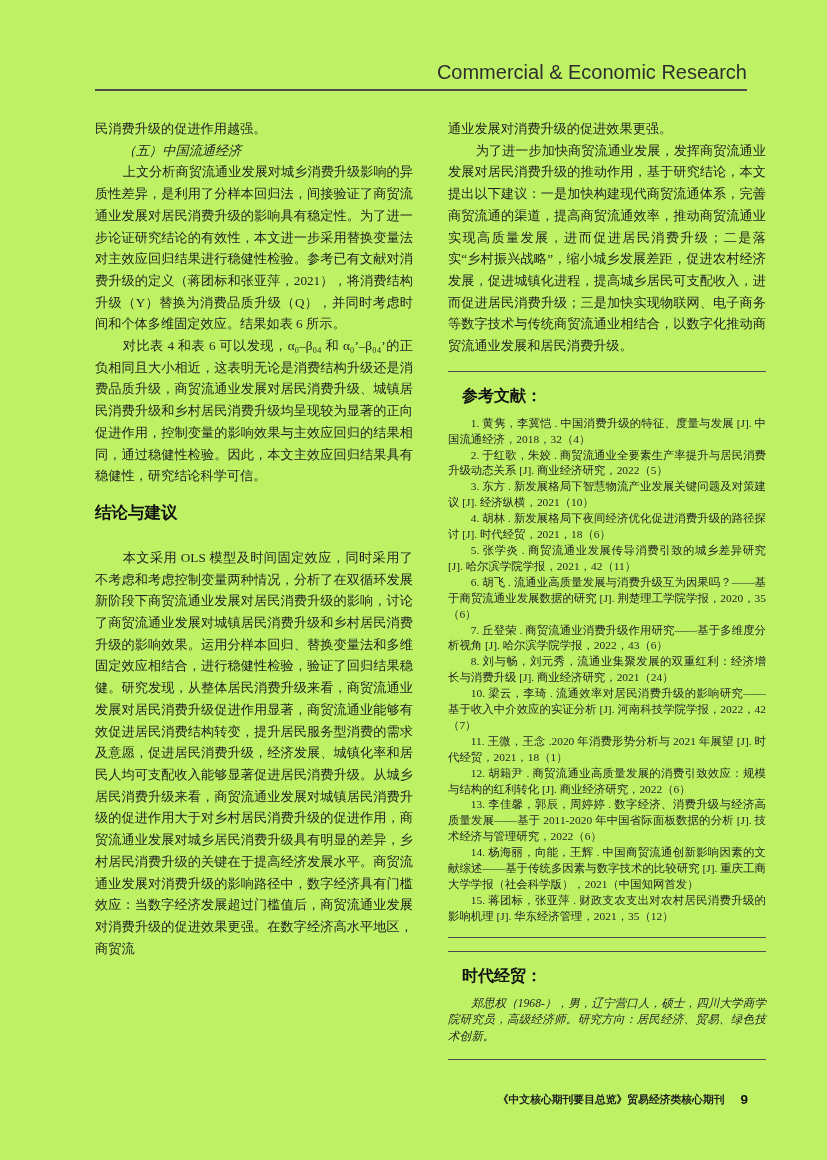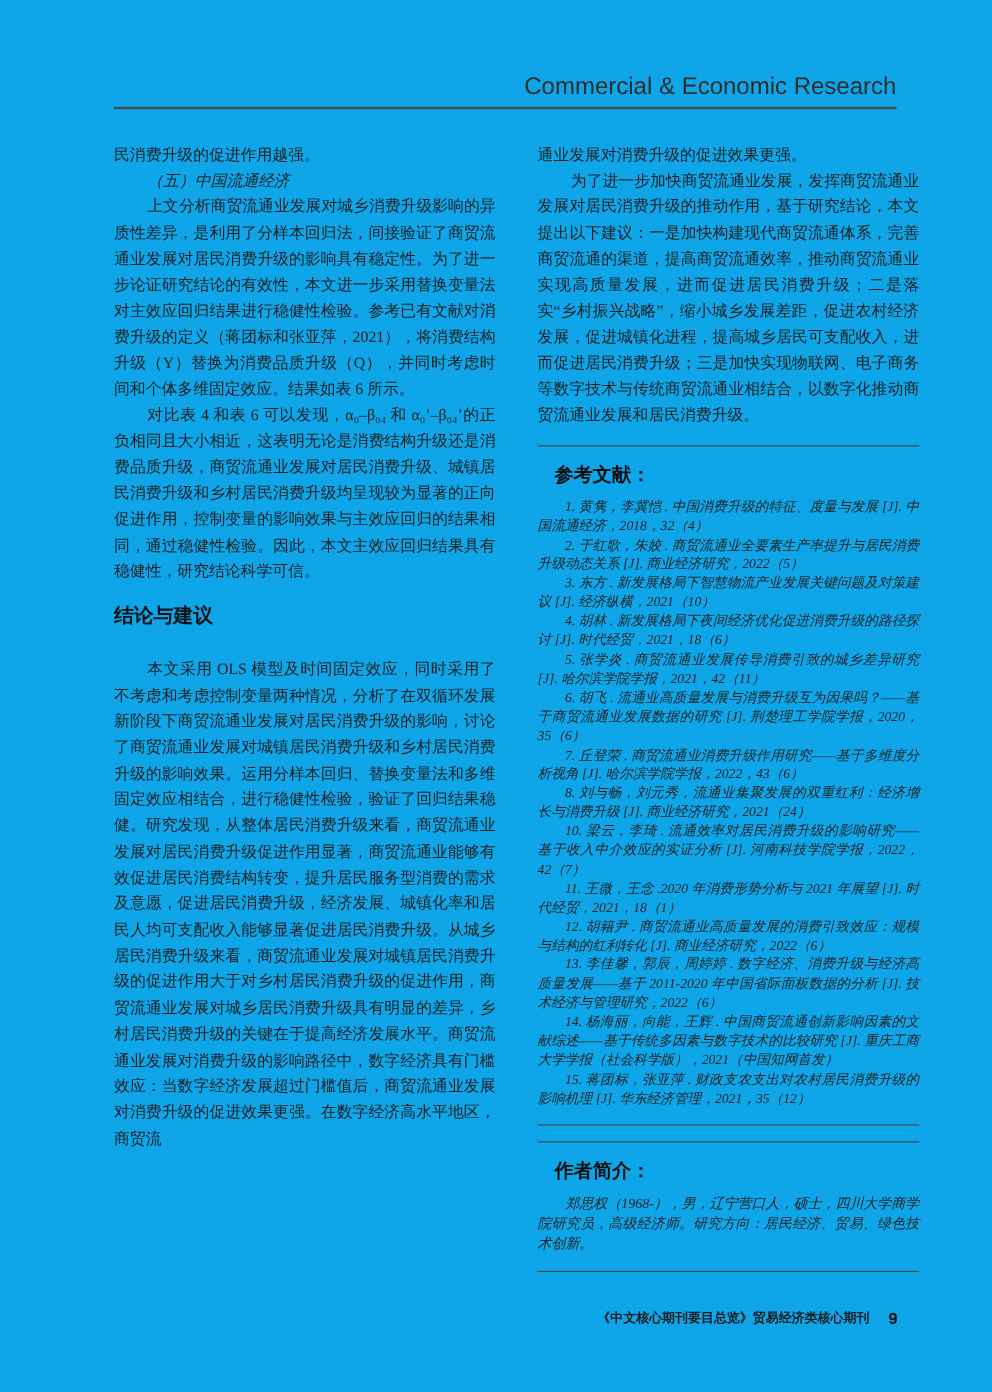--- a/index.html
+++ b/index.html
@@ -1,19 +1,19 @@
 <!DOCTYPE html>
 <html><head>
 <meta charset="utf-8">
 <style>
   html, body { margin: 0; padding: 0; background: #ffffff; }
   .page {
     position: relative;
     width: 827px; height: 1160px;
-    background: #0ea5e9;
+    background: #bef264;
     font-family: "Liberation Serif", "DejaVu Serif", serif;
     color: #1f1f1f;
     overflow: hidden;
   }
 
   
   .header { position: absolute; left: 95px; top: 60px; width: 652px; text-align: right; }
   .header-title {
     font-family: "Liberation Sans", "DejaVu Sans", sans-serif;
     font-size: 20px; line-height: 24px; color: #2e2e2e;
@@ -41,21 +41,21 @@
   }
 
   .rule-single { border: none; border-top: 1.5px solid #4b4b4b; margin: 14px 0 0 0; }
   .rule-double {
     margin: 12px 0 0 0; height: 13px;
     border-top: 1.3px solid #4b4b4b; border-bottom: 1.3px solid #4b4b4b;
   }
 
   .col p.ref {
     font-size: 11.4px; line-height: 15.9px;
-    text-indent: 2em; font-style: italic; color: #242424;
+    text-indent: 2em; color: #242424;
   }
   .col p.bio {
     font-size: 11.6px; line-height: 16.5px;
     text-indent: 2em; font-style: italic; color: #242424;
     margin-top: 2px;
   }
 
   
   .footer {
     position: absolute; left: 95px; top: 1090px; width: 653px;
@@ -99,21 +99,21 @@
     <p class="ref">7. 丘登荣 . 商贸流通业消费升级作用研究——基于多维度分析视角 [J]. 哈尔滨学院学报，2022，43（6）</p>
     <p class="ref">8. 刘与畅，刘元秀，流通业集聚发展的双重红利：经济增长与消费升级 [J]. 商业经济研究，2021（24）</p>
     <p class="ref">10. 梁云，李琦 . 流通效率对居民消费升级的影响研究——基于收入中介效应的实证分析 [J]. 河南科技学院学报，2022，42（7）</p>
     <p class="ref">11. 王微，王念 .2020 年消费形势分析与 2021 年展望 [J]. 时代经贸，2021，18（1）</p>
     <p class="ref">12. 胡籍尹 . 商贸流通业高质量发展的消费引致效应：规模与结构的红利转化 [J]. 商业经济研究，2022（6）</p>
     <p class="ref">13. 李佳馨，郭辰，周婷婷 . 数字经济、消费升级与经济高质量发展——基于 2011-2020 年中国省际面板数据的分析 [J]. 技术经济与管理研究，2022（6）</p>
     <p class="ref">14. 杨海丽，向能，王辉 . 中国商贸流通创新影响因素的文献综述——基于传统多因素与数字技术的比较研究 [J]. 重庆工商大学学报（社会科学版），2021（中国知网首发）</p>
     <p class="ref">15. 蒋团标，张亚萍 . 财政支农支出对农村居民消费升级的影响机理 [J]. 华东经济管理，2021，35（12）</p>
 
     <div class="rule-double"></div>
-    <h3 class="block-heading">作者简介：</h3>
+    <h3 class="block-heading">时代经贸：</h3>
     <p class="bio">郑思权（1968-），男，辽宁营口人，硕士，四川大学商学院研究员，高级经济师。研究方向：居民经济、贸易、绿色技术创新。</p>
     <hr class="rule-single">
   </div>
 
   <div class="footer">
     <span class="footer-label">《中文核心期刊要目总览》贸易经济类核心期刊</span><span class="footer-page">9</span>
   </div>
 
 </div>
 

